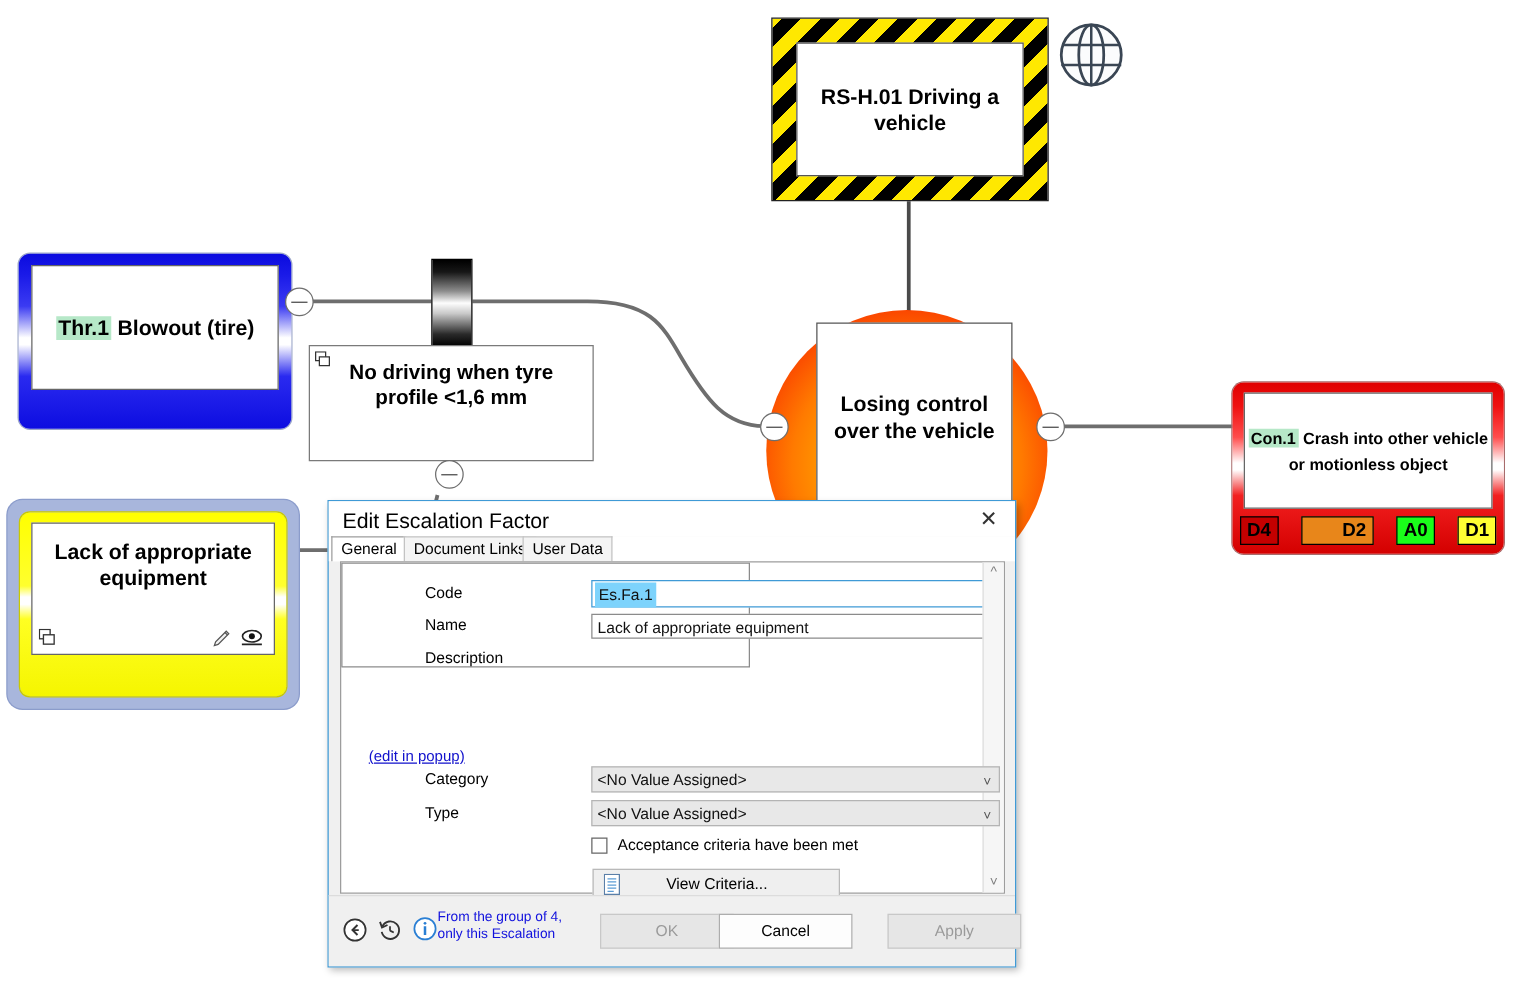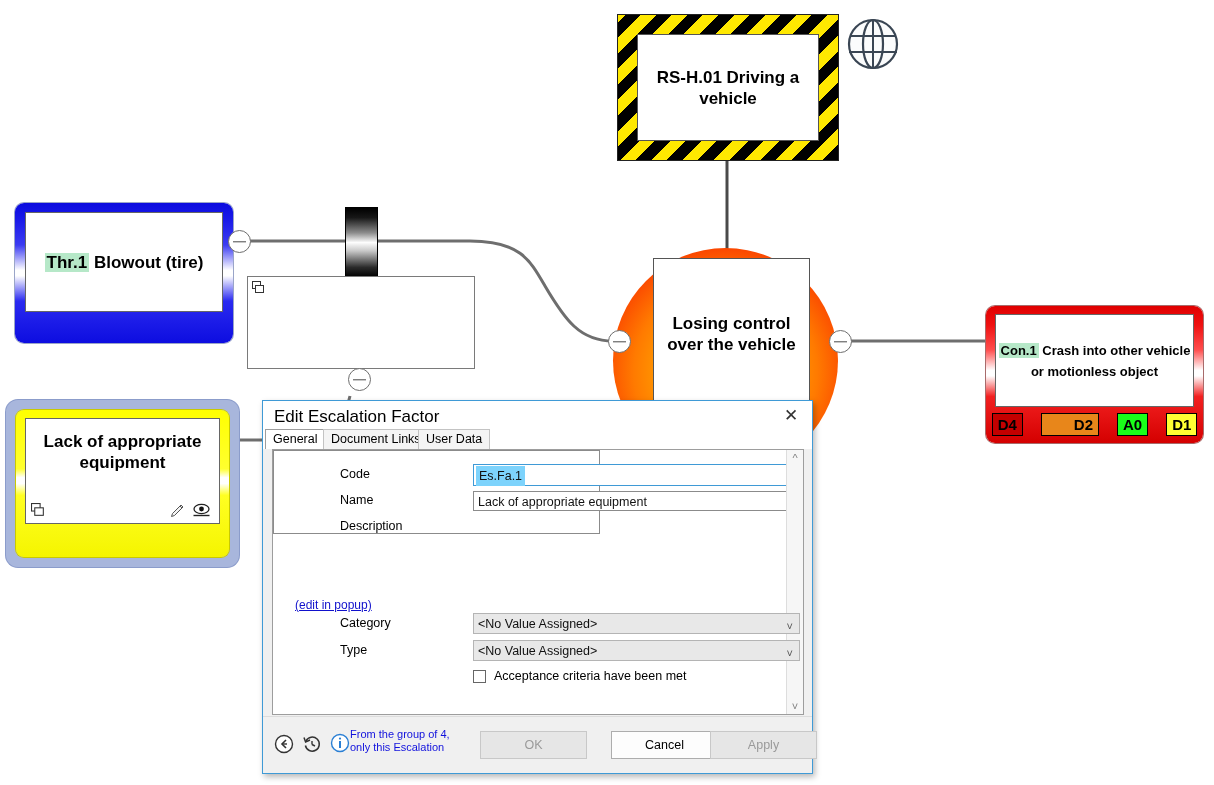--- a/index.html
+++ b/index.html
@@ -235,21 +235,21 @@
     font-size:11px;line-height:12.5px;color:#1111dd;
   }
   .dlg-btn{
     position:absolute;top:14px;height:28px;width:107px;
     font-size:12.5px;text-align:center;line-height:27px;
     border:1px solid #c8c8c8;background:#e6e6e6;color:#9a9a9a;
     box-sizing:border-box;
   }
   .dlg-btn.enabled{background:#fdfdfd;border-color:#adadad;color:#000;}
   #btn-ok{left:217px;}
-  #btn-cancel{left:348px;}
+  #btn-cancel{left:312px;}
   #btn-apply{left:447px;}
 </style>
 </head>
 <body>
 
 <svg class="abs" style="left:0;top:0;width:1214px;height:785px;pointer-events:none;">
 
   <line x1="727" y1="161" x2="727" y2="258" stroke="#4a4a4a" stroke-width="3"></line>
 
   <path d="M233,241 L345,241" stroke="#6e6e6e" stroke-width="3" fill="none"></path>
@@ -285,20 +285,21 @@
 </div>
 <div class="conn-node" style="left:228px;top:230px;"></div>
 
 <div class="abs" id="barrier-bar"></div>
 
 <div class="abs" id="barrier-box">
   <svg class="mini-icon" style="left:4px;top:4px;width:14px;height:14px;" viewBox="0 0 14 14">
     <rect x="0.5" y="0.5" width="8" height="7" fill="#fff" stroke="#333"></rect>
     <rect x="3.5" y="4.5" width="8" height="7" fill="#fff" stroke="#333"></rect>
   </svg>
+  <div class="node-text" style="padding:11px 8px 0;">No driving when tyre profile &lt;1,6 mm</div>
 </div>
 <div class="conn-node" style="left:348px;top:368px;"></div>
 
 <div class="abs" id="esc">
   <div id="esc-yellow">
     <div id="esc-white">
       <div id="esc-label" class="node-text">Lack of appropriate equipment</div>
       <svg class="mini-icon" style="left:5px;bottom:5px;width:15px;height:15px;" viewBox="0 0 14 14">
         <rect x="0.5" y="0.5" width="8" height="7" fill="#fff" stroke="#333"></rect>
         <rect x="3.5" y="4.5" width="8" height="7" fill="#fff" stroke="#333"></rect>
@@ -381,20 +382,31 @@
     <div class="frm-select" id="f-type">
       <span>&lt;No Value Assigned&gt;</span>
       <span class="sel-caret">˅</span>
     </div>
 
     <div id="chk-row">
       <span id="chk-box"></span>
       <span id="chk-lbl">Acceptance criteria have been met</span>
     </div>
 
+    <div id="btn-criteria">
+      <svg style="margin-left:8px;width:15px;height:17px;flex:none;" viewBox="0 0 15 17">
+        <rect x="0.5" y="0.5" width="12" height="16" fill="#fff" stroke="#5a7fa8"></rect>
+        <line x1="3" y1="4" x2="10" y2="4" stroke="#5a9bd5"></line>
+        <line x1="3" y1="6.5" x2="10" y2="6.5" stroke="#5a9bd5"></line>
+        <line x1="3" y1="9" x2="10" y2="9" stroke="#5a9bd5"></line>
+        <line x1="3" y1="11.5" x2="10" y2="11.5" stroke="#5a9bd5"></line>
+        <line x1="3" y1="14" x2="8" y2="14" stroke="#5a9bd5"></line>
+      </svg>
+      <span id="btn-criteria-label">View Criteria...</span>
+    </div>
   </div>
 
   <div id="footer">
     <svg style="position:absolute;left:11px;top:17px;width:20px;height:20px;" viewBox="0 0 20 20">
       <circle cx="10" cy="10" r="8.5" fill="#fff" stroke="#333" stroke-width="1.4"></circle>
       <path d="M12 6 L8 10 L12 14" fill="none" stroke="#333" stroke-width="1.6"></path>
       <line x1="8" y1="10" x2="13" y2="10" stroke="#333" stroke-width="1.4"></line>
     </svg>
     <svg style="position:absolute;left:39px;top:17px;width:20px;height:20px;" viewBox="0 0 20 20">
       <path d="M4 7 A7 7 0 1 1 3.4 11.5" fill="none" stroke="#333" stroke-width="1.5"></path>

